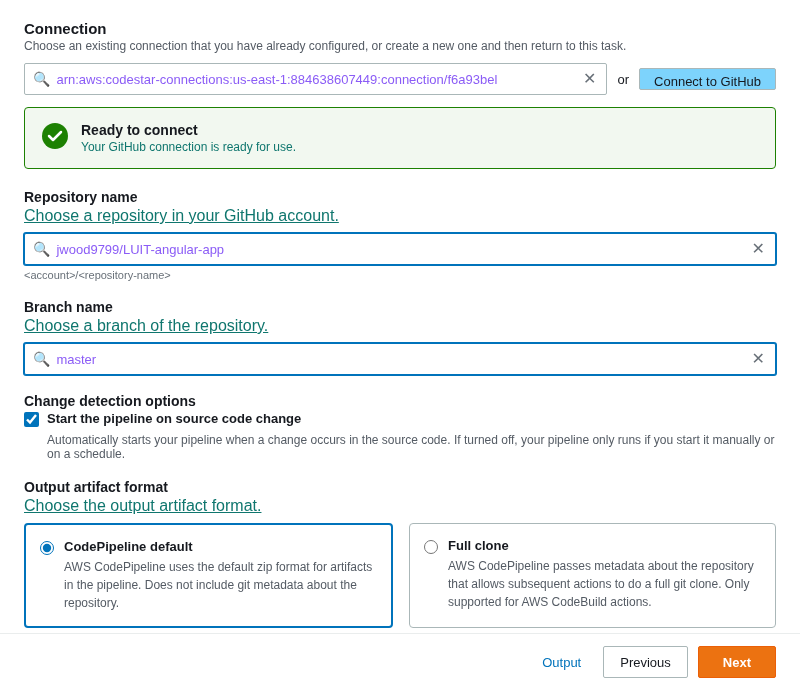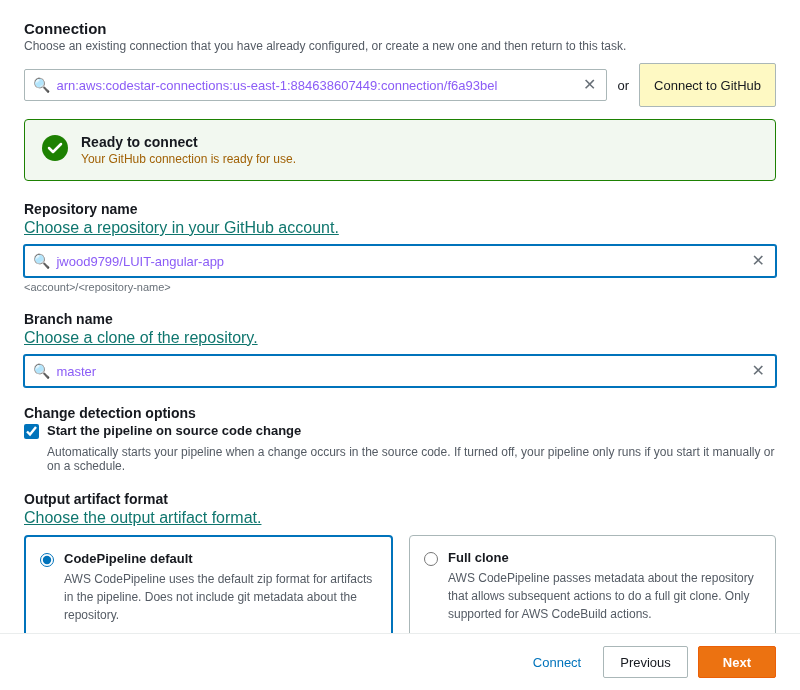--- a/index.html
+++ b/index.html
@@ -82,28 +82,28 @@
       line-height: 1;
     }
 
     .or-text {
       font-size: 13px;
       color: #16191f;
       white-space: nowrap;
     }
 
     .connect-btn {
-      background: #fef9c3;
+      background: #7dd3fc;
       border: 1px solid #aab7b8;
       border-radius: 2px;
       padding: 5px 14px;
       font-size: 13px;
       cursor: pointer;
       white-space: nowrap;
-      height: 44px;
+      height: 22px;
       color: #16191f;
     }
 
     .ready-banner {
       display: flex;
       align-items: flex-start;
       gap: 12px;
       background: #f2f8f0;
       border: 1px solid #1d8102;
       border-radius: 4px;
@@ -119,21 +119,21 @@
 
     .ready-title {
       font-size: 14px;
       font-weight: 700;
       color: #16191f;
       margin-bottom: 2px;
     }
 
     .ready-desc {
       font-size: 12px;
-      color: #a16207;
+      color: #0f766e;
     }
 
     .field-section {
       margin-bottom: 18px;
     }
 
     .field-label {
       font-size: 14px;
       font-weight: 700;
       color: #16191f;
@@ -306,21 +306,21 @@
     <div class="input-with-icon active">
       <span class="search-icon-char">🔍</span>
       <input type="text" value="jwood9799/LUIT-angular-app" style="">
       <button class="clear-btn">✕</button>
     </div>
     <div class="field-sub">&lt;account&gt;/&lt;repository-name&gt;</div>
   </div>
 
   <div class="field-section">
     <div class="field-label">Branch name</div>
-    <div class="field-hint">Choose a clone of the repository.</div>
+    <div class="field-hint">Choose a branch of the repository.</div>
     <div class="input-with-icon active">
       <span class="search-icon-char">🔍</span>
       <input type="text" value="master" style="">
       <button class="clear-btn">✕</button>
     </div>
   </div>
 
   <div class="checkbox-section">
     <div class="field-label">Change detection options</div>
     <div class="checkbox-row">
@@ -347,16 +347,16 @@
           <div class="artifact-card-title">Full clone</div>
           <div class="artifact-card-desc">AWS CodePipeline passes metadata about the repository that allows subsequent actions to do a full git clone. Only supported for AWS CodeBuild actions.</div>
         </div>
       </div>
     </div>
   </div>
 
 </div>
 
 <div class="footer">
-  <button class="cancel-btn">Connect</button>
+  <button class="cancel-btn">Output</button>
   <button class="prev-btn">Previous</button>
   <button class="next-btn">Next</button>
 </div>
 
 </body></html>

